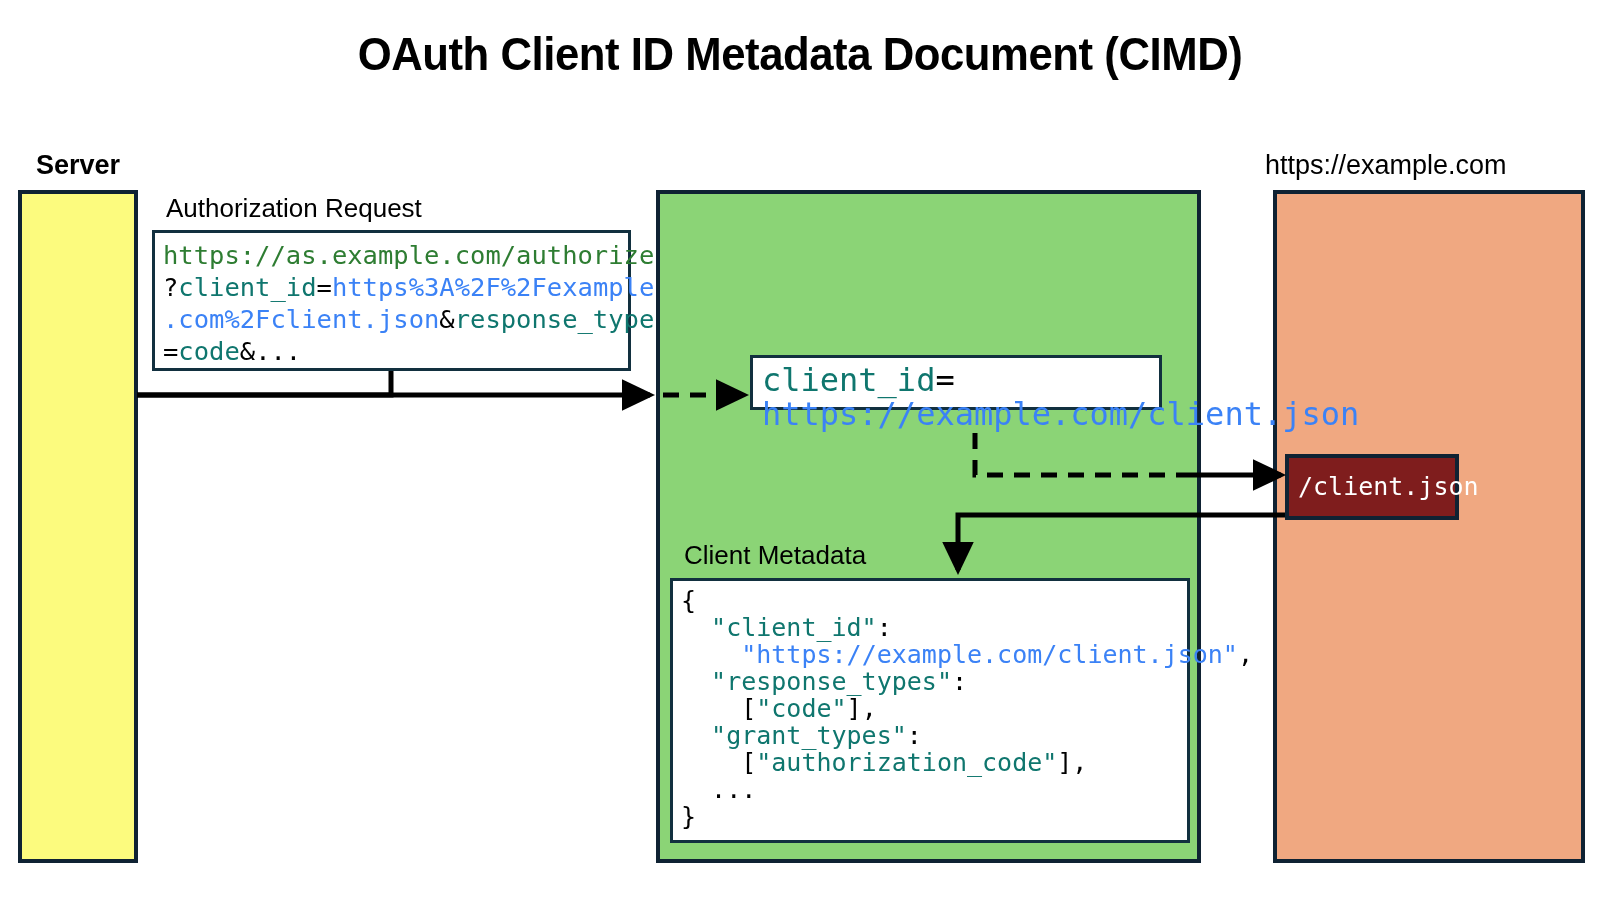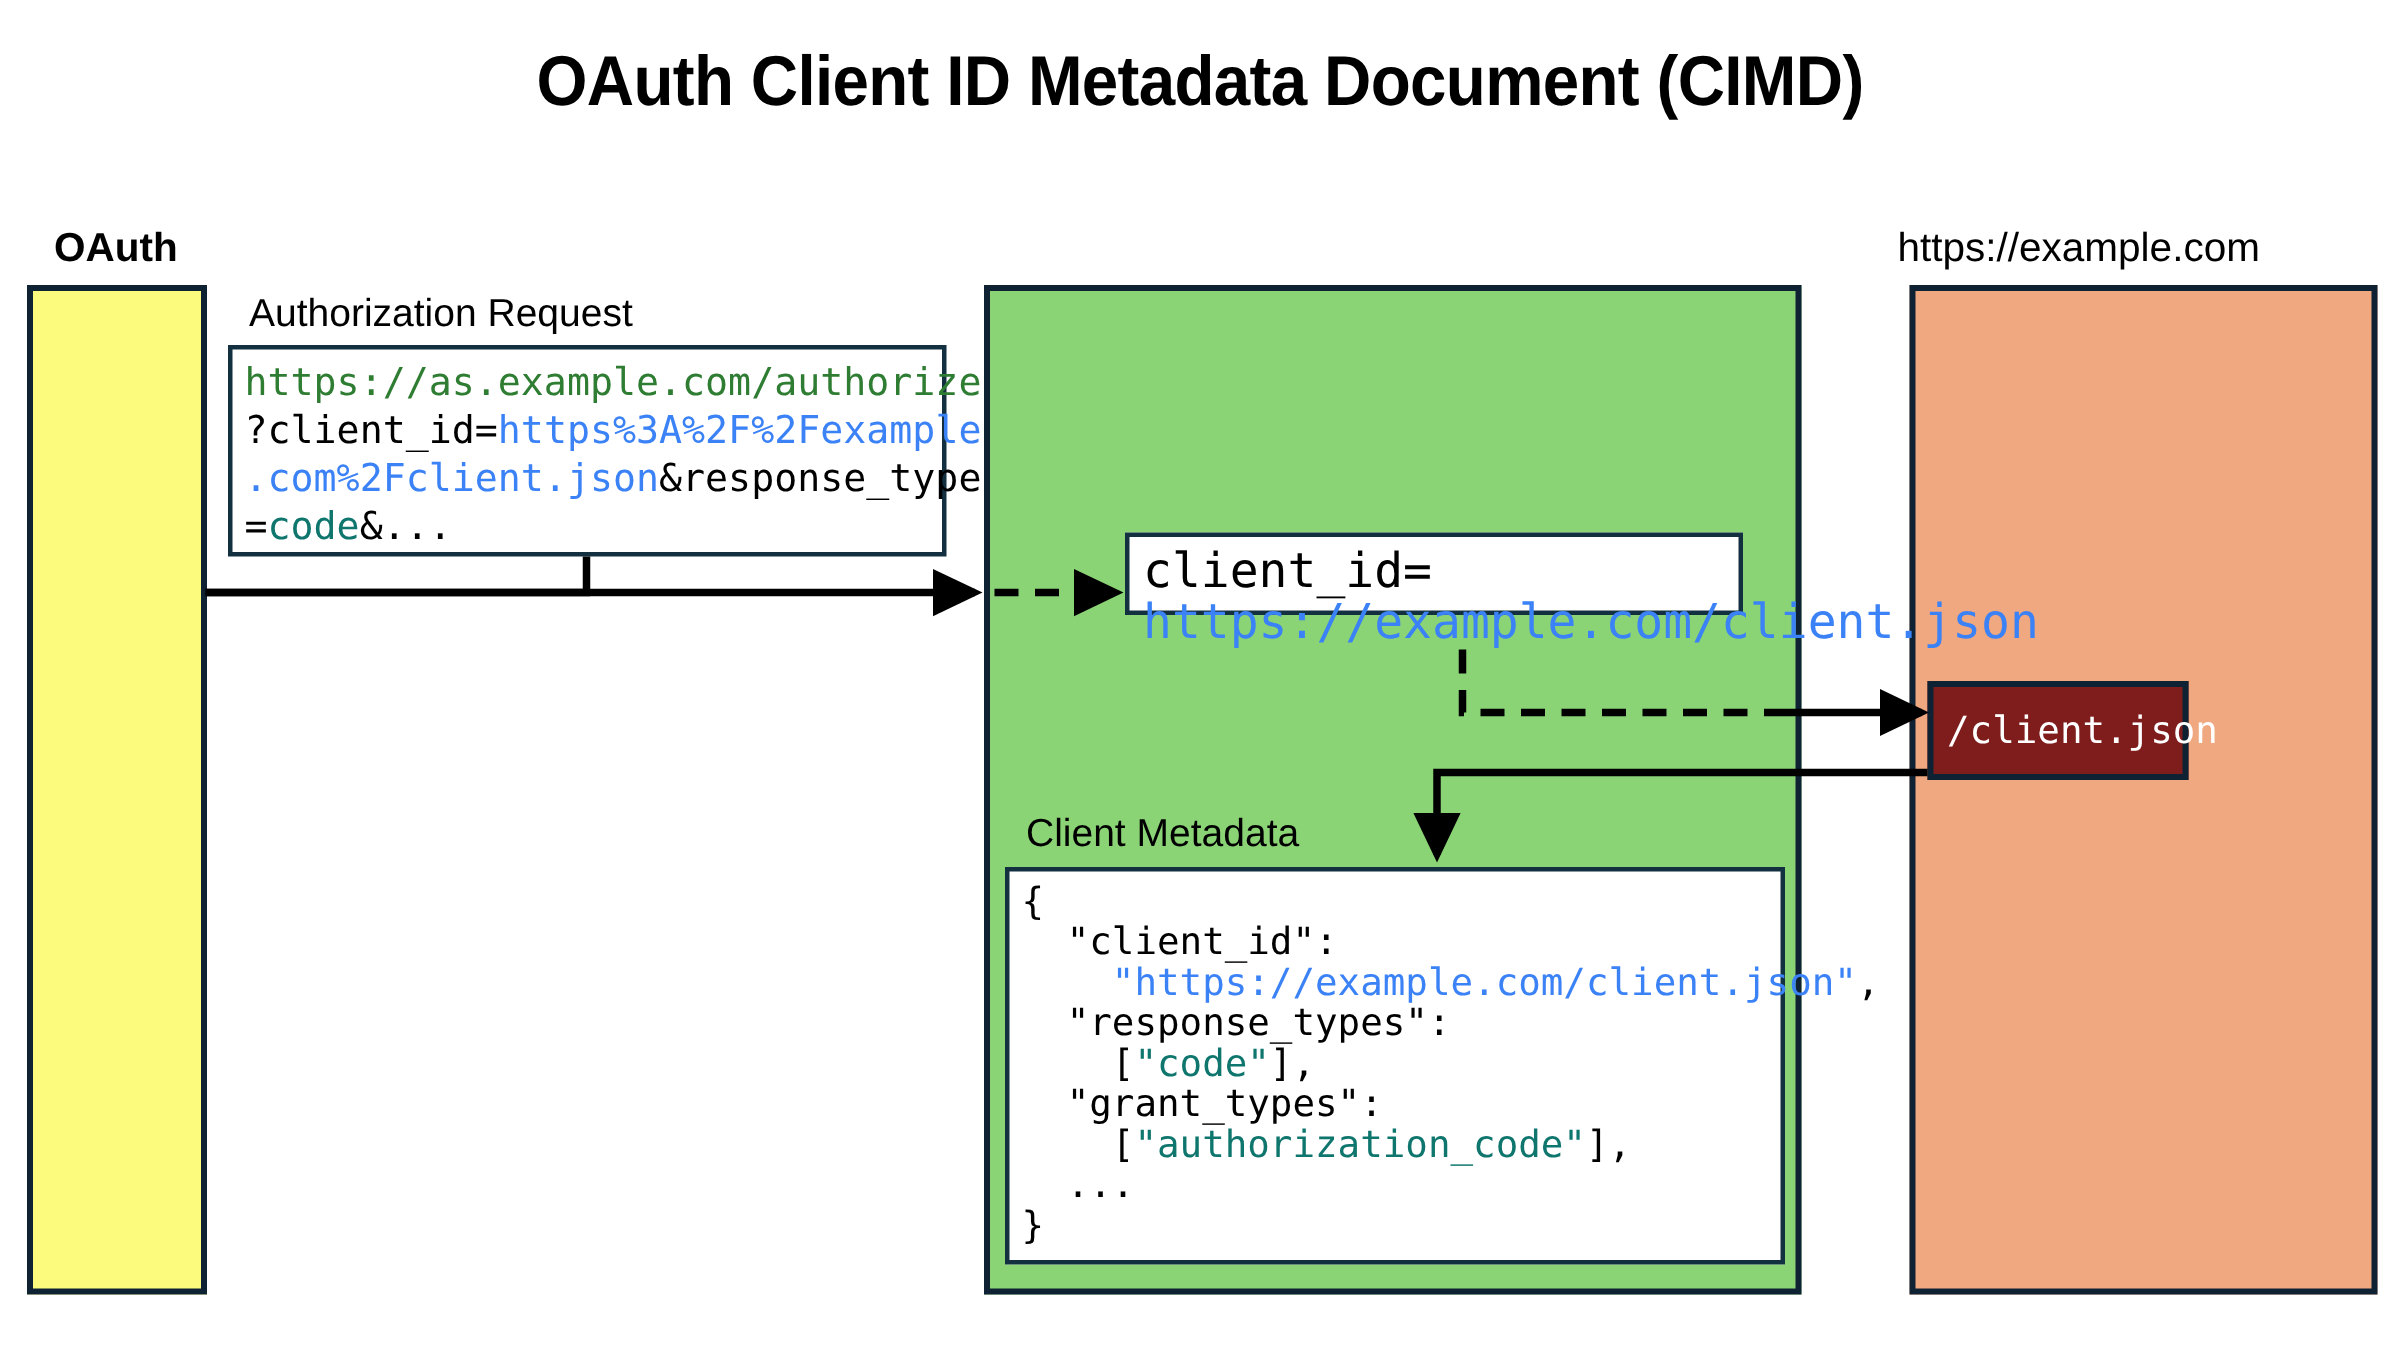--- a/index.html
+++ b/index.html
@@ -134,21 +134,21 @@
     color: #ffffff;
     font-family: "DejaVu Sans Mono", monospace;
     font-size: 25px;
     line-height: 58px;
     padding-left: 9px;
     white-space: nowrap;
   }
 
   
   .t-green  { color: #2E7D32; margin-top: 19px; }
-  .t-blue   { color: #000000; }
+  .t-blue   { color: #0f766e; }
   .t-red    { color: #3b82f6; }
   .t-orange { color: #0f766e; }
   .t-black  { color: #000000; }
 
   
   #arrow-layer {
     position: absolute;
     left: 0;
     top: 0;
     width: 1600px;
@@ -156,21 +156,21 @@
     pointer-events: none;
   }
 </style>
 </head>
 <body>
 
 <div class="stage">
 
   <div id="title">OAuth Client ID Metadata Document (CIMD)</div>
 
-  <div class="col-header bold" id="client-header">OAuth</div>
+  <div class="col-header bold" id="client-header">Server</div>
 
 
   <div class="col-header" id="example-header">https://example.com</div>
 
   <div class="column" id="client-column"></div>
   <div class="column" id="as-column"></div>
   <div class="column" id="example-column"></div>
 
   <div class="floating-label" id="auth-request-label">Authorization Request</div>
 

